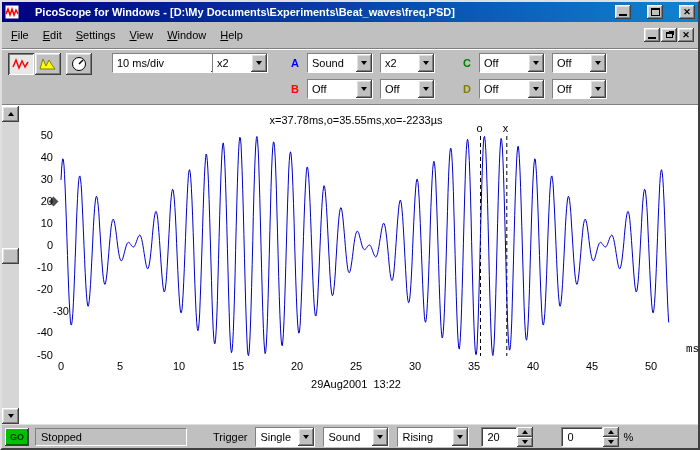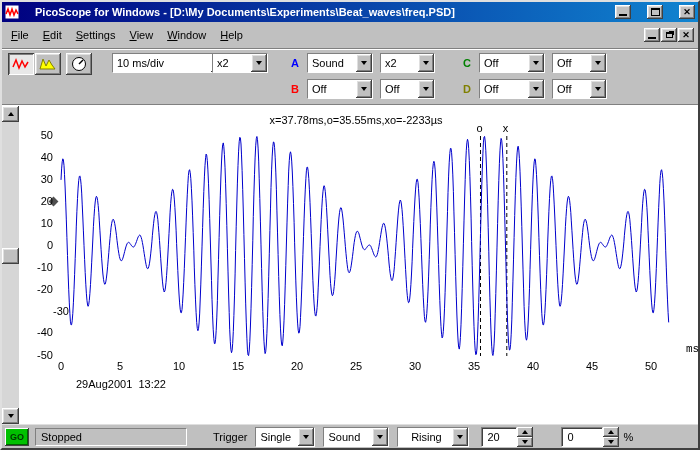--- a/index.html
+++ b/index.html
@@ -44,21 +44,21 @@
   
   .main{flex:1 1 auto;display:flex;min-height:0;}
   .vscroll{width:17px;flex:0 0 auto;display:flex;flex-direction:column;background:#d6d6d6;}
   .scroll-btn{height:16px;flex:0 0 auto;display:flex;align-items:center;justify-content:center;background:#c0c0c0;
     box-shadow:inset -1px -1px 0 #404040,inset 1px 1px 0 #fff,inset -2px -2px 0 #808080,inset 2px 2px 0 #dfdfdf;}
   .scroll-track{flex:1 1 auto;position:relative;}
   .scroll-thumb{position:absolute;left:0;top:126px;width:17px;height:16px;background:#c0c0c0;
     box-shadow:inset -1px -1px 0 #404040,inset 1px 1px 0 #fff,inset -2px -2px 0 #808080,inset 2px 2px 0 #dfdfdf;}
   .plot-panel{flex:1 1 auto;position:relative;background:#fff;overflow:hidden;}
   .chart-title{position:absolute;left:42px;width:590px;top:8px;text-align:center;}
-  .chart-footer{position:absolute;left:57px;width:590px;top:272px;white-space:pre;}
+  .chart-footer{position:absolute;left:42px;width:590px;top:272px;text-align:center;white-space:pre;}
   .xunit{position:absolute;left:667px;top:237px;font-family:Liberation Mono, monospace;}
   .ytick{position:absolute;text-align:right;padding-right:4px;}
   .xtick{position:absolute;text-align:center;}
   .mlabel{position:absolute;font-size:11px;}
   .trig-diamond{position:absolute;width:7px;height:7px;background:#505050;transform:rotate(45deg);}
 
   
   .statusbar{height:24px;flex:0 0 auto;display:flex;align-items:center;padding:11px 3px;border-top:1px solid #dfdfdf;}
   .go-btn{width:24px;height:18px;border:none;font:bold 9px "Liberation Sans",sans-serif;color:#003300;background:#00c000;
     box-shadow:inset -1px -1px 0 #404040,inset 1px 1px 0 #fff,inset -2px -2px 0 #006000;margin-right:6px;cursor:pointer;}
@@ -274,21 +274,21 @@
       <span class="combo-btn">
           <span class="arr-down"></span>
         </span>
     </div>
     <div class="combo" style="width:66px;">
       <span class="combo-value">Sound</span>
       <span class="combo-btn">
           <span class="arr-down"></span>
         </span>
     </div>
-    <div class="combo" style="width:72px;text-align:center;">
+    <div class="combo" style="width:72px;">
       <span class="combo-value">Rising</span>
       <span class="combo-btn">
           <span class="arr-down"></span>
         </span>
     </div>
     <div class="spin" style="margin-left:4px;">
       <div class="spin-field" style="width:36px;">20</div>
       <div class="spin-btns">
         <div class="spin-btn">
             <span class="arr-up"></span>

